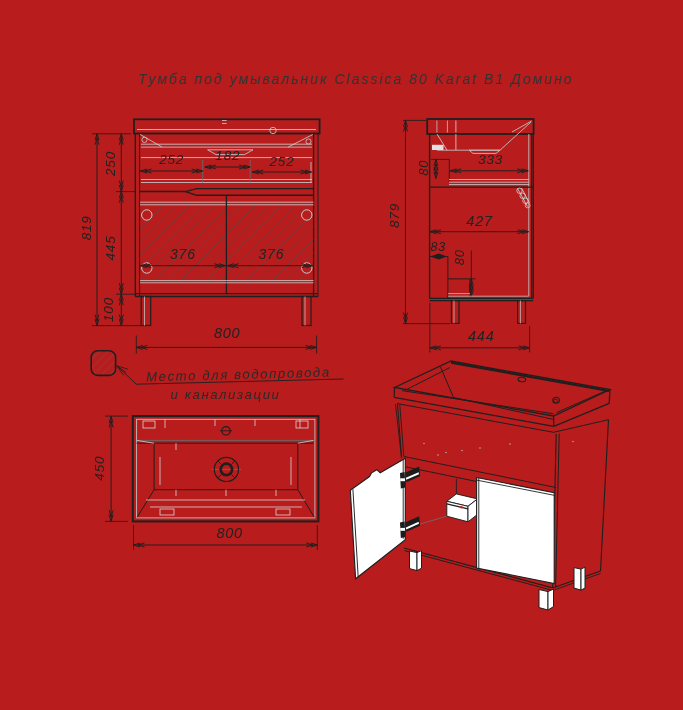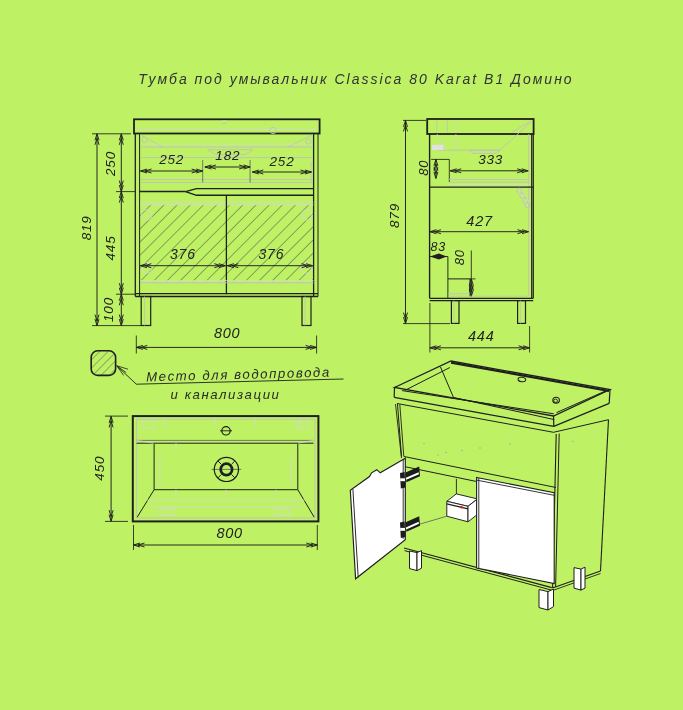--- a/index.html
+++ b/index.html
@@ -1,15 +1,15 @@
 <!DOCTYPE html>
 <html><head><meta charset="utf-8">
 <style>
 html,body{margin:0;padding:0;background:#ffffff;}
-#c{position:relative;width:683px;height:710px;background:#bef264;}
+#c{position:relative;width:683px;height:710px;background:#b91c1c;}
 svg{position:absolute;left:0;top:0;}
 text{font-family:"Liberation Sans",sans-serif;}
 </style></head>
 <body>
 <div id="c">
 <svg width="683" height="710" viewBox="0 0 683 710">
 <defs>
 <pattern id="hatch" width="9.3" height="9.3" patternUnits="userSpaceOnUse" patternTransform="rotate(45)">
 <line x1="0" y1="0" x2="0" y2="9.3" stroke="#4c4c4c" stroke-width="1.0"></line>
 </pattern>

